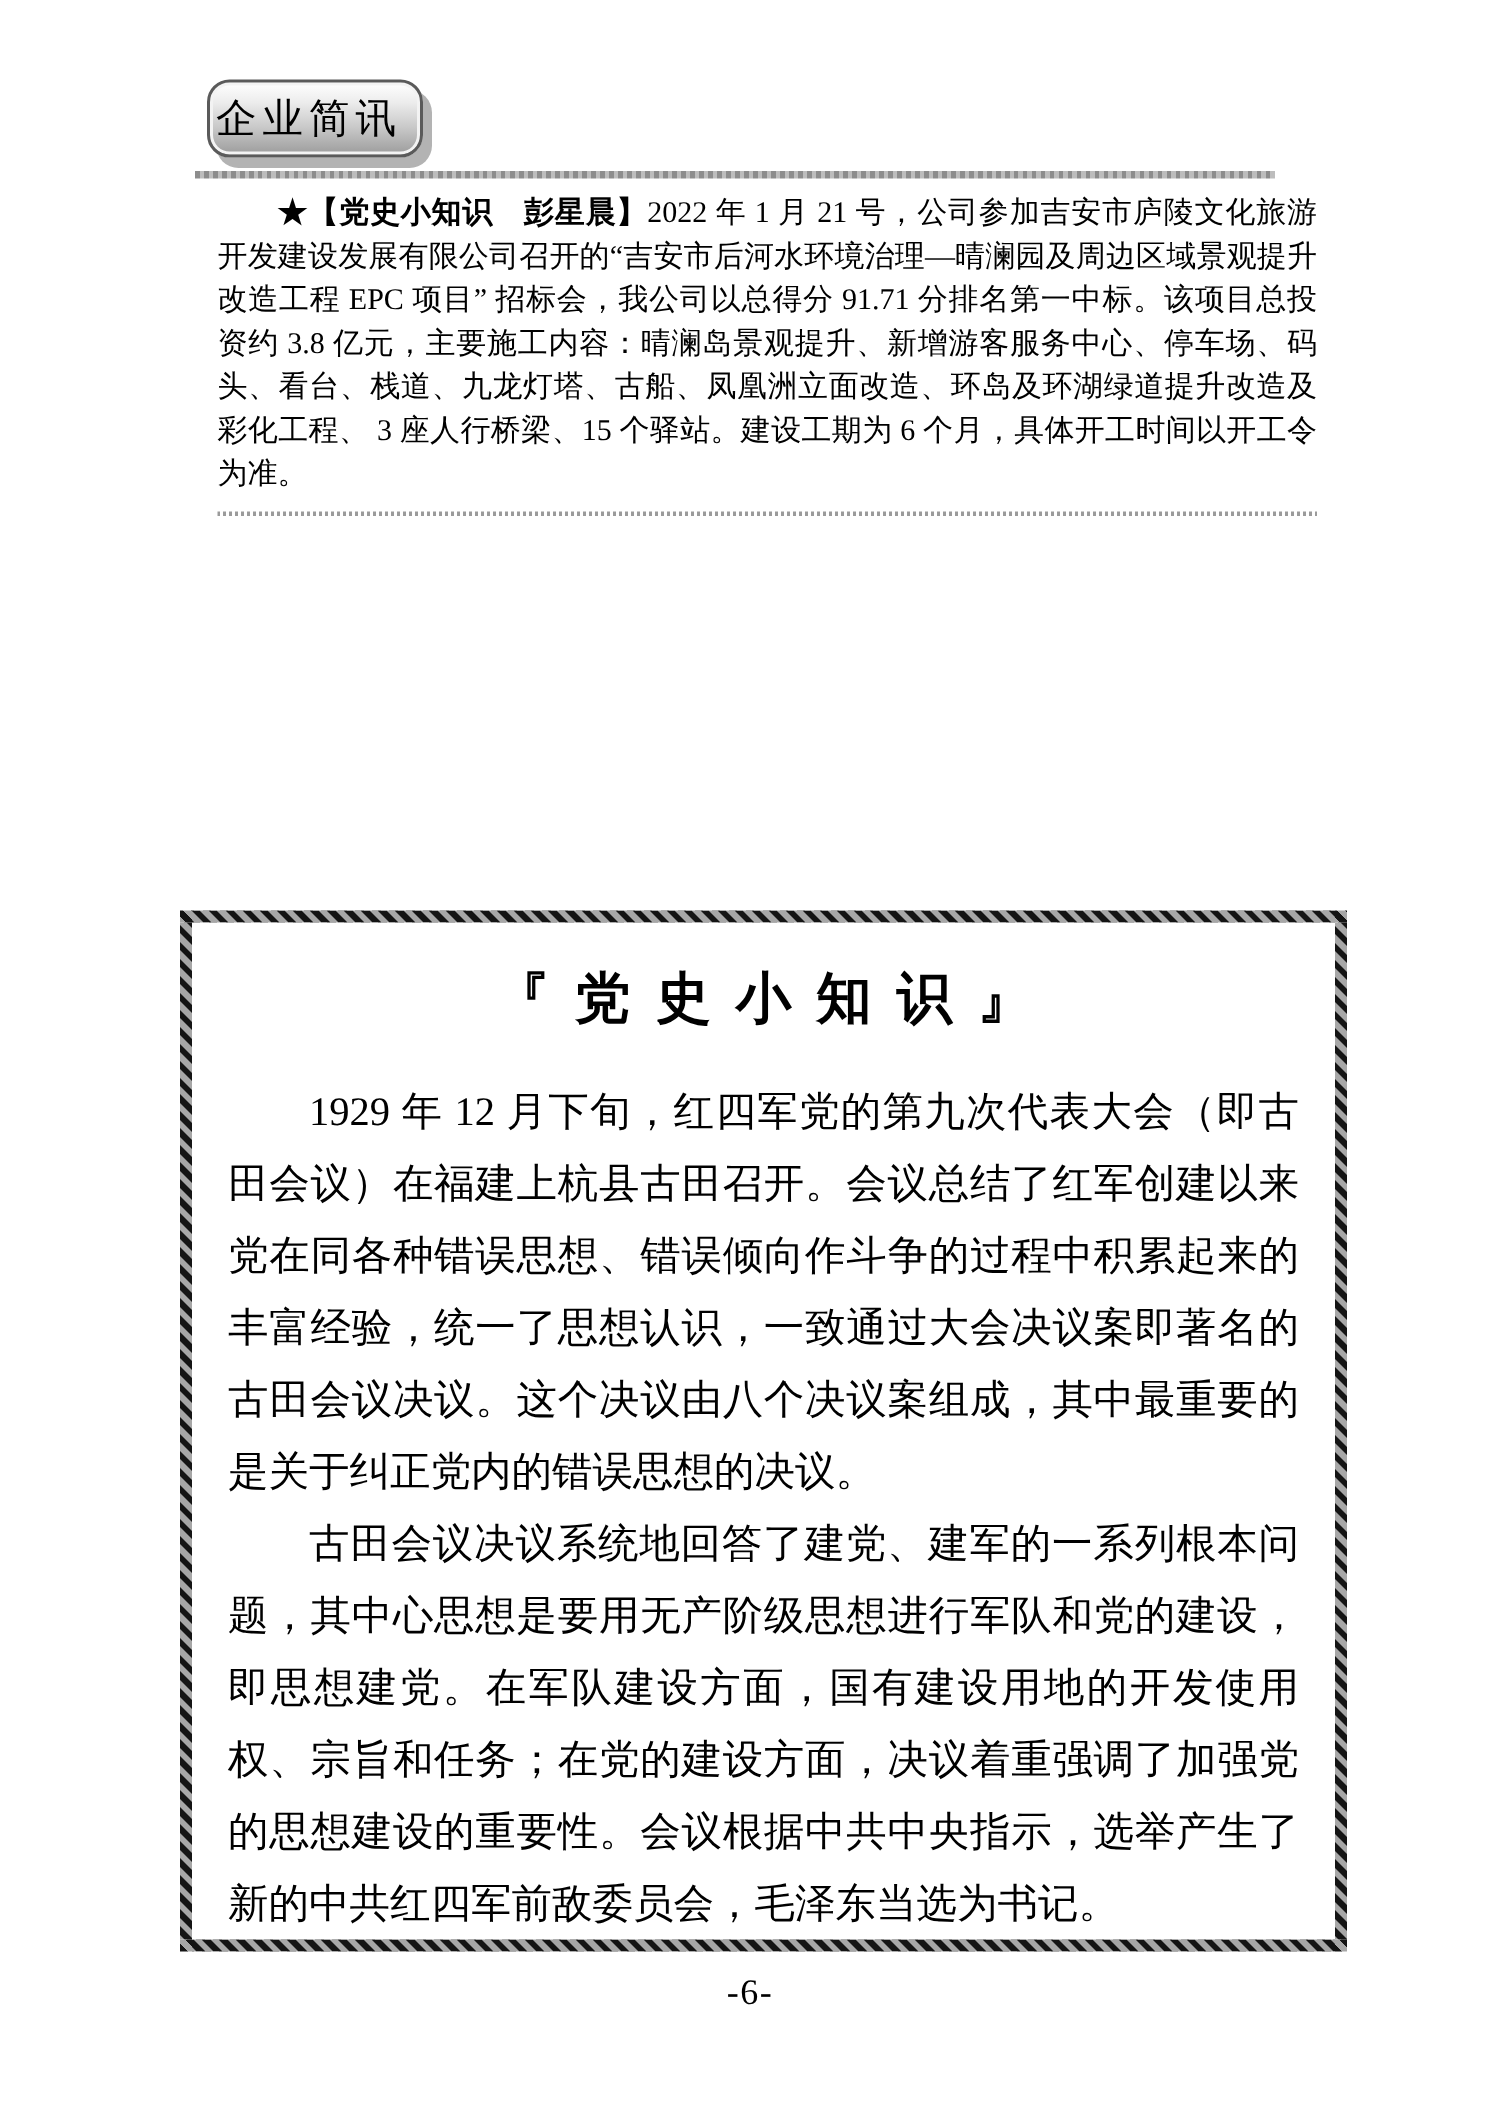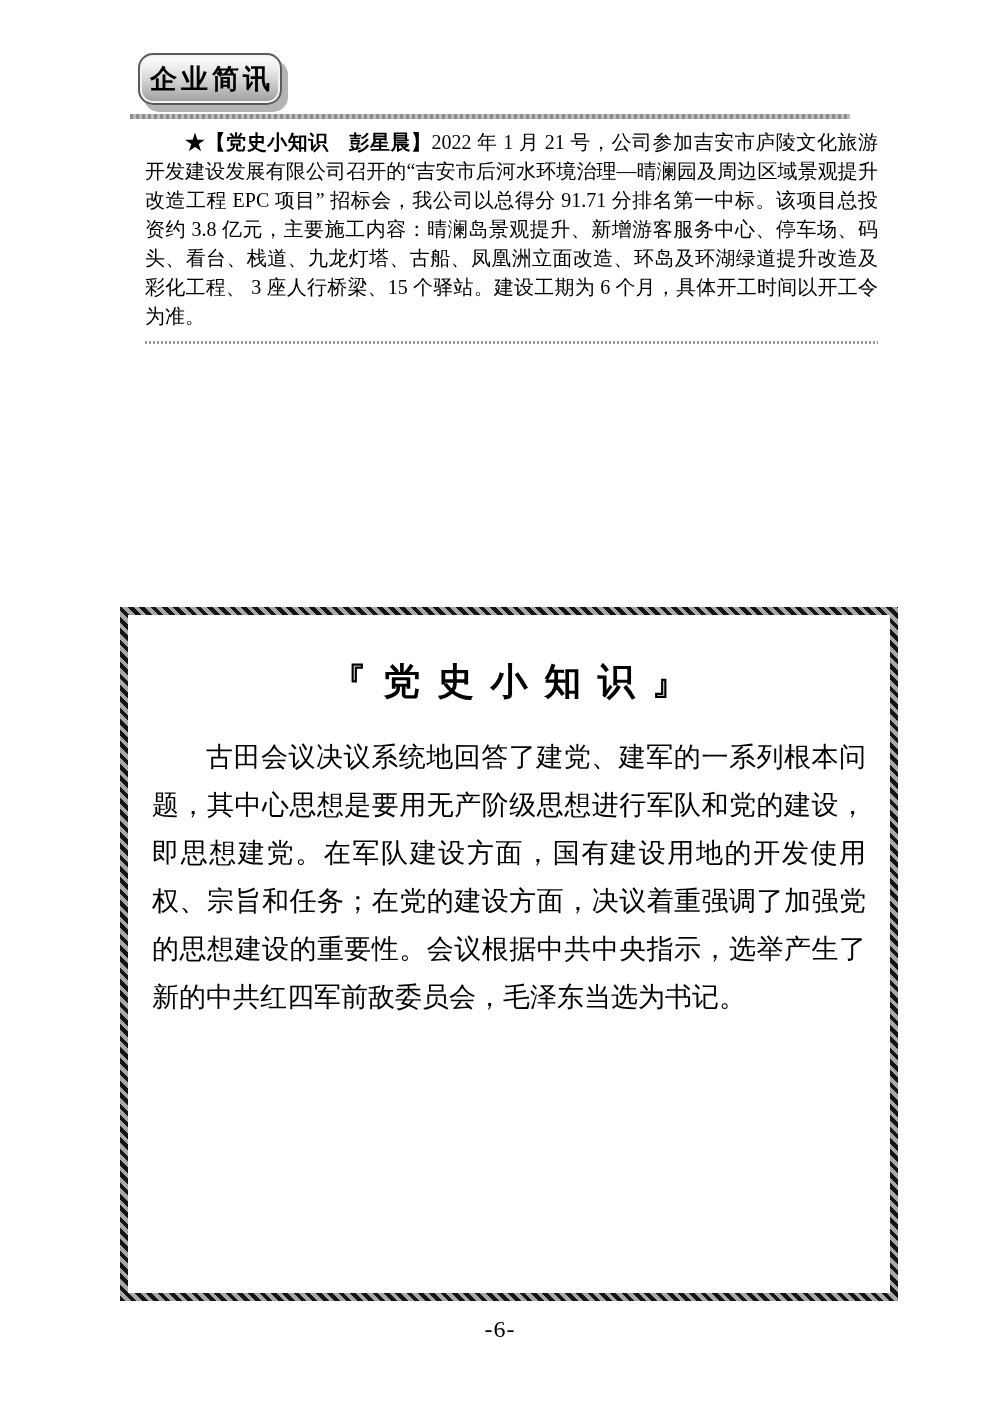--- a/index.html
+++ b/index.html
@@ -17,23 +17,23 @@
 
   
   .badge {
     position: absolute;
     left: 138px; top: 53px;
     width: 144px; height: 52px;
     border-radius: 15px;
     background: linear-gradient(180deg, #ffffff 0%, #ececec 28%, #c9c9c9 62%, #9c9c9c 100%);
     border: 2px solid #5a5a5a;
     box-shadow: inset 0 0 0 2px #f3f3f3, 6px 7px 0 0 #b3b3b3;
-    display: flex; align-items: center; justify-content: center;
+    display: flex; align-items: center; 
     font-family: "Liberation Sans", "DejaVu Sans", sans-serif;
-    font-size: 27px; font-weight: bold;
+    font-size: 27px; font-weight: normal;
     letter-spacing: 4px; padding-left: 4px;
   }
   .header-rule {
     position: absolute;
     left: 130px; top: 114px;
     width: 720px; height: 5px;
     background: repeating-linear-gradient(90deg, #8d8d8d 0 3px, #bdbdbd 3px 6px);
   }
 
   
@@ -53,21 +53,21 @@
     background: repeating-linear-gradient(90deg, #9b9b9b 0 2px, transparent 2px 4px);
   }
 
   
   .kbox {
     position: absolute;
     left: 120px; top: 607px;
     width: 778px; height: 694px;
     border: 8px solid #2a2a2a;
     border-image: repeating-linear-gradient(45deg, #141414 0 4px, #a7a7a7 4px 8px) 8 / 8px round;
-    padding: 36px 24px 0 24px;
+    padding: 20px 24px 0 24px;
     background: #ffffff;
   }
   .kbox-title {
     text-align: center;
     font-size: 37px;
     font-weight: 600;
     letter-spacing: 0.45em;
     padding-left: 0.45em;
     margin: 6px 0 26px 0;
   }
@@ -106,18 +106,19 @@
 
     <div class="news-divider"></div>
 
     <article class="news-item">
     </article>
 
   </section>
 
   <section class="kbox">
     <h2 class="kbox-title">『党史小知识』</h2>
+    <p class="kbox-para">1929 年 12 月下旬，红四军党的第九次代表大会（即古田会议）在福建上杭县古田召开。会议总结了红军创建以来党在同各种错误思想、错误倾向作斗争的过程中积累起来的丰富经验，统一了思想认识，一致通过大会决议案即著名的古田会议决议。这个决议由八个决议案组成，其中最重要的是关于纠正党内的错误思想的决议。</p>
     <p class="kbox-para">古田会议决议系统地回答了建党、建军的一系列根本问题，其中心思想是要用无产阶级思想进行军队和党的建设，即思想建党。在军队建设方面，国有建设用地的开发使用权、宗旨和任务；在党的建设方面，决议着重强调了加强党的思想建设的重要性。会议根据中共中央指示，选举产生了新的中共红四军前敌委员会，毛泽东当选为书记。</p>
   </section>
 
   <div class="page-number">-6-</div>
 
 </div>
 
 </body></html>

